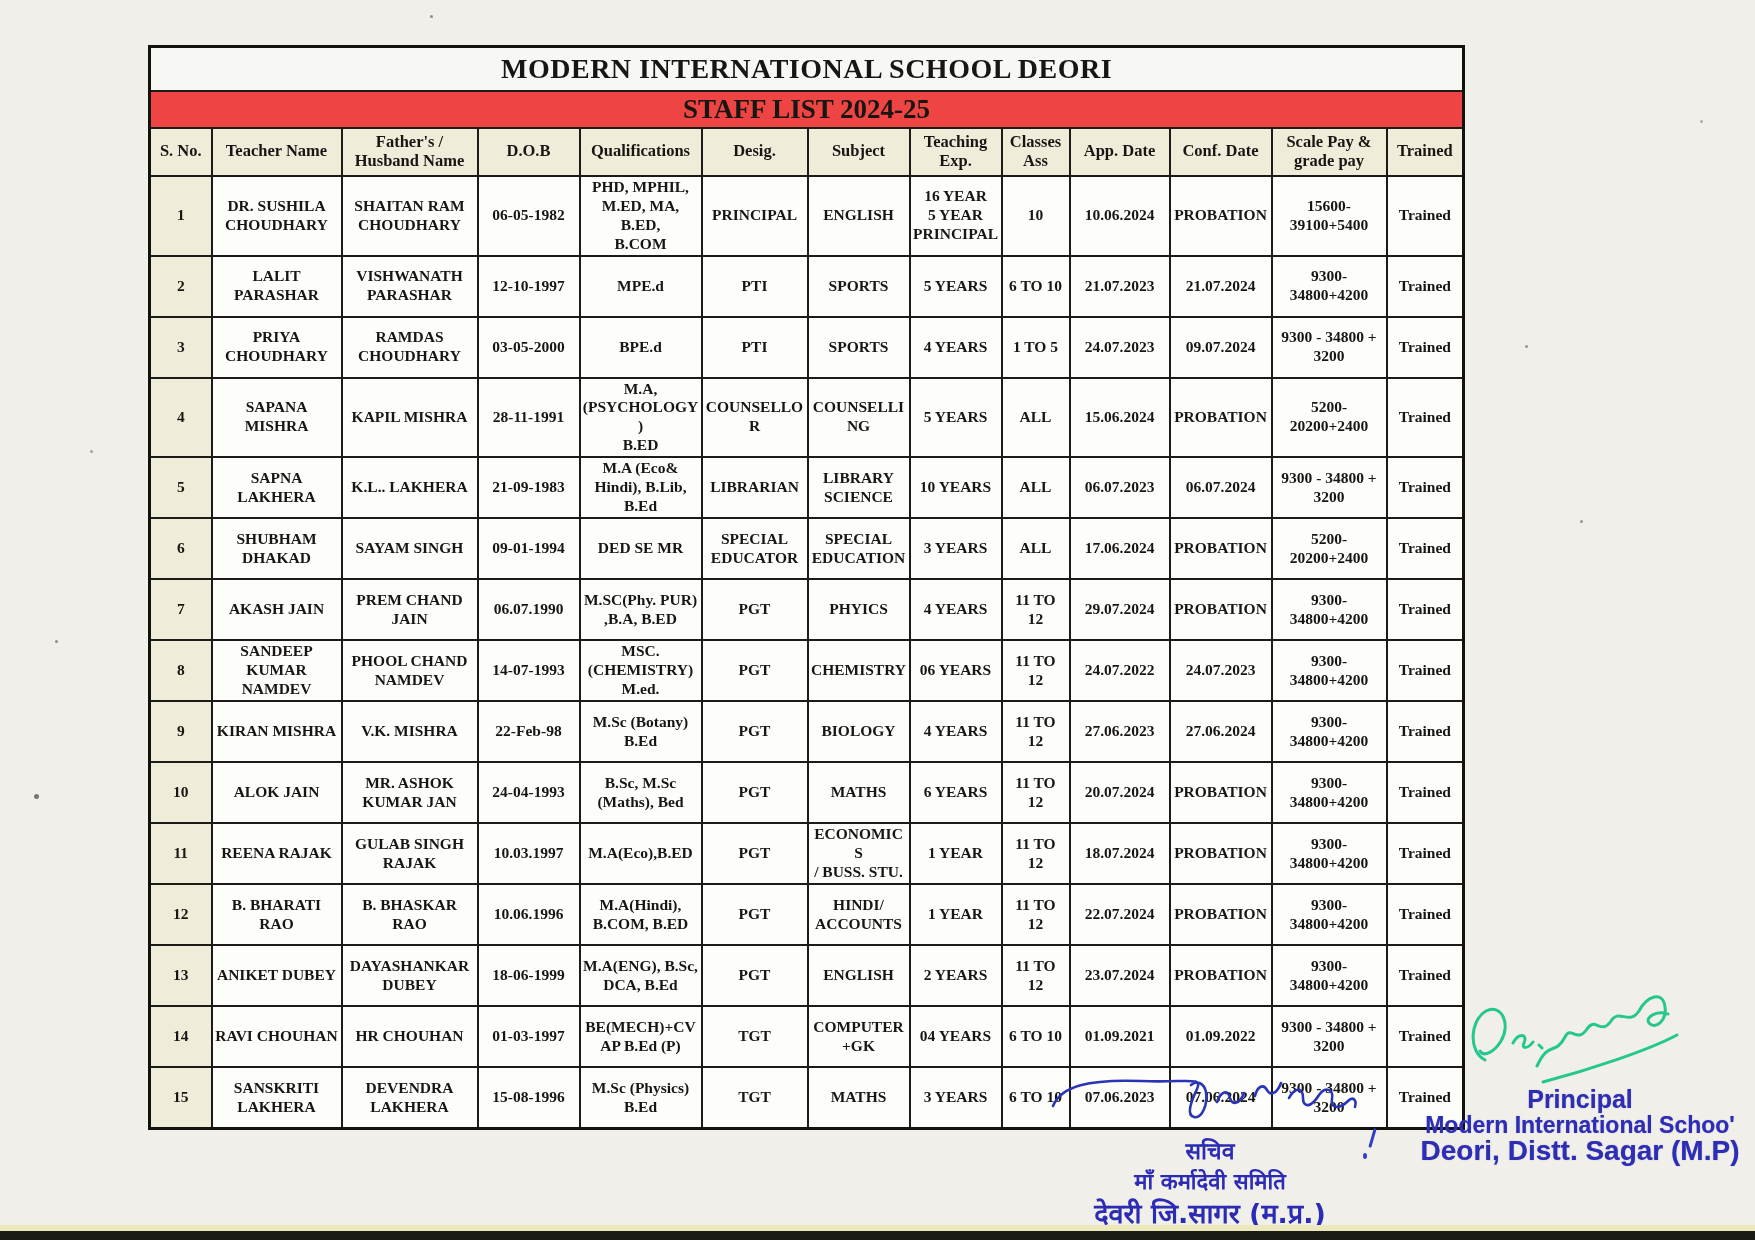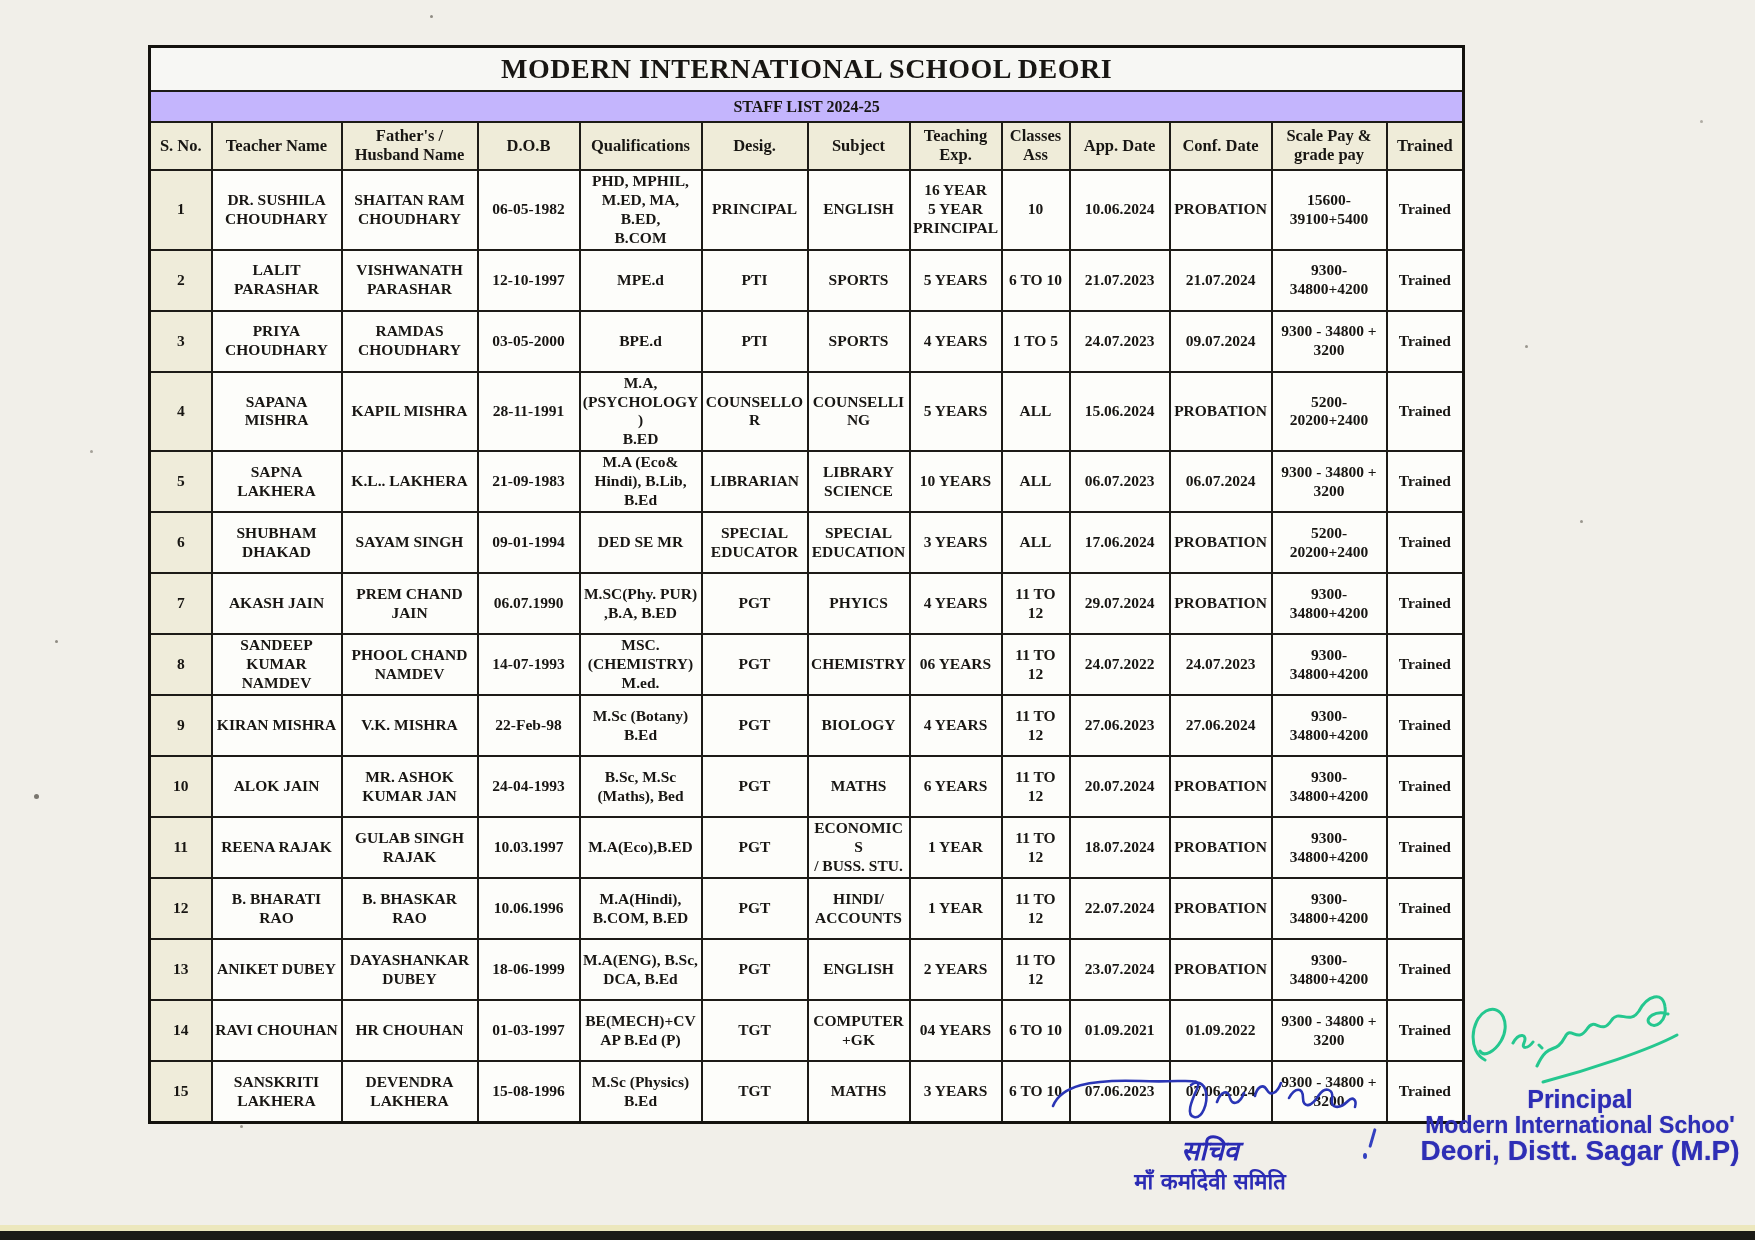--- a/index.html
+++ b/index.html
@@ -25,33 +25,33 @@
     text-align:center;vertical-align:middle;
     color:#181613;font-weight:bold;
     white-space:pre-line;
     padding:1px 2px;line-height:1.22;
     overflow-wrap:break-word;
   }
   td.title1{
     height:40px;font-size:28px;letter-spacing:0.5px;background:#f7f7f4;
   }
   td.title2{
-    height:27px;font-size:16px;background:#c4b5fd;
+    height:27px;font-size:27px;background:#ef4444;
   }
   thead tr.header-row th{
     height:44px;font-size:16.5px;background:#efecd9;line-height:1.15;
   }
   tbody td{font-size:15.5px;background:#fdfdfa;height:57px;}
   tbody td.sno{background:#efecda;}
 
   
   .sec-block{position:absolute;left:1020px;top:1066px;width:380px;text-align:center;}
   .sec-sign svg{display:block;margin:0 auto;}
   .sec-stamp{color:#2b2bb4;font-family:"DejaVu Sans",sans-serif;font-weight:bold;}
-  .sec-stamp .l1{font-size:27px;line-height:30px;font-style:italic;}
+  .sec-stamp .l1{font-size:23px;line-height:30px;}
   .sec-stamp .l2{font-size:22px;line-height:32px;}
   .sec-stamp .l3{font-size:27px;line-height:32px;}
   .blue-tick{position:absolute;left:1371px;top:1128px;width:3px;height:20px;background:#3340c0;
     transform:rotate(16deg);border-radius:2px;}
   .blue-tick-dot{position:absolute;left:1363px;top:1153px;width:4px;height:6px;background:#3340c0;border-radius:50%;}
 
   
   .prin-block{position:absolute;left:1420px;top:980px;width:320px;text-align:center;}
   .prin-sign svg{display:block;margin:0 auto;}
   .prin-stamp{color:#2e2eb5;font-family:"Liberation Sans","DejaVu Sans",sans-serif;font-weight:bold;
@@ -393,20 +393,21 @@
       <g fill="none" stroke="#2a35b5" stroke-width="2.6" stroke-linecap="round">
         <path d="M8,40 C16,20 44,13 96,15 C142,17 158,10 152,23 C146,36 141,49 149,51 C157,53 163,38 161,26 C159,17 152,14 146,19"></path>
         <path d="M172,36 c4,-11 11,-13 13,-4 c2,8 10,6 14,-5 m11,3 c2,-9 8,-13 12,-6 c3,6 10,4 14,-7"></path>
         <path d="M244,32 c6,-11 14,-11 14,0 c0,10 8,10 16,-3 c6,-9 15,-6 13,4 c-2,9 7,11 16,2 c5,-5 9,-1 7,6"></path>
       </g>
     </svg>
   </div>
   <div class="sec-stamp">
     <div class="l1">सचिव</div>
     <div class="l2">माँ कर्मादेवी समिति</div>
+    <div class="l3">देवरी जि.सागर (म.प्र.)</div>
   </div>
 </div>
 <div class="blue-tick"></div>
 <div class="blue-tick-dot"></div>
 
 <div class="prin-block">
   <div class="prin-sign">
     <svg width="250" height="120" viewBox="0 0 250 120">
       <g fill="none" stroke="#25c78f" stroke-width="3" stroke-linecap="round">
         <path d="M30,80 C13,72 15,40 31,31 C47,23 56,45 46,61 C40,71 29,78 25,71"></path>

